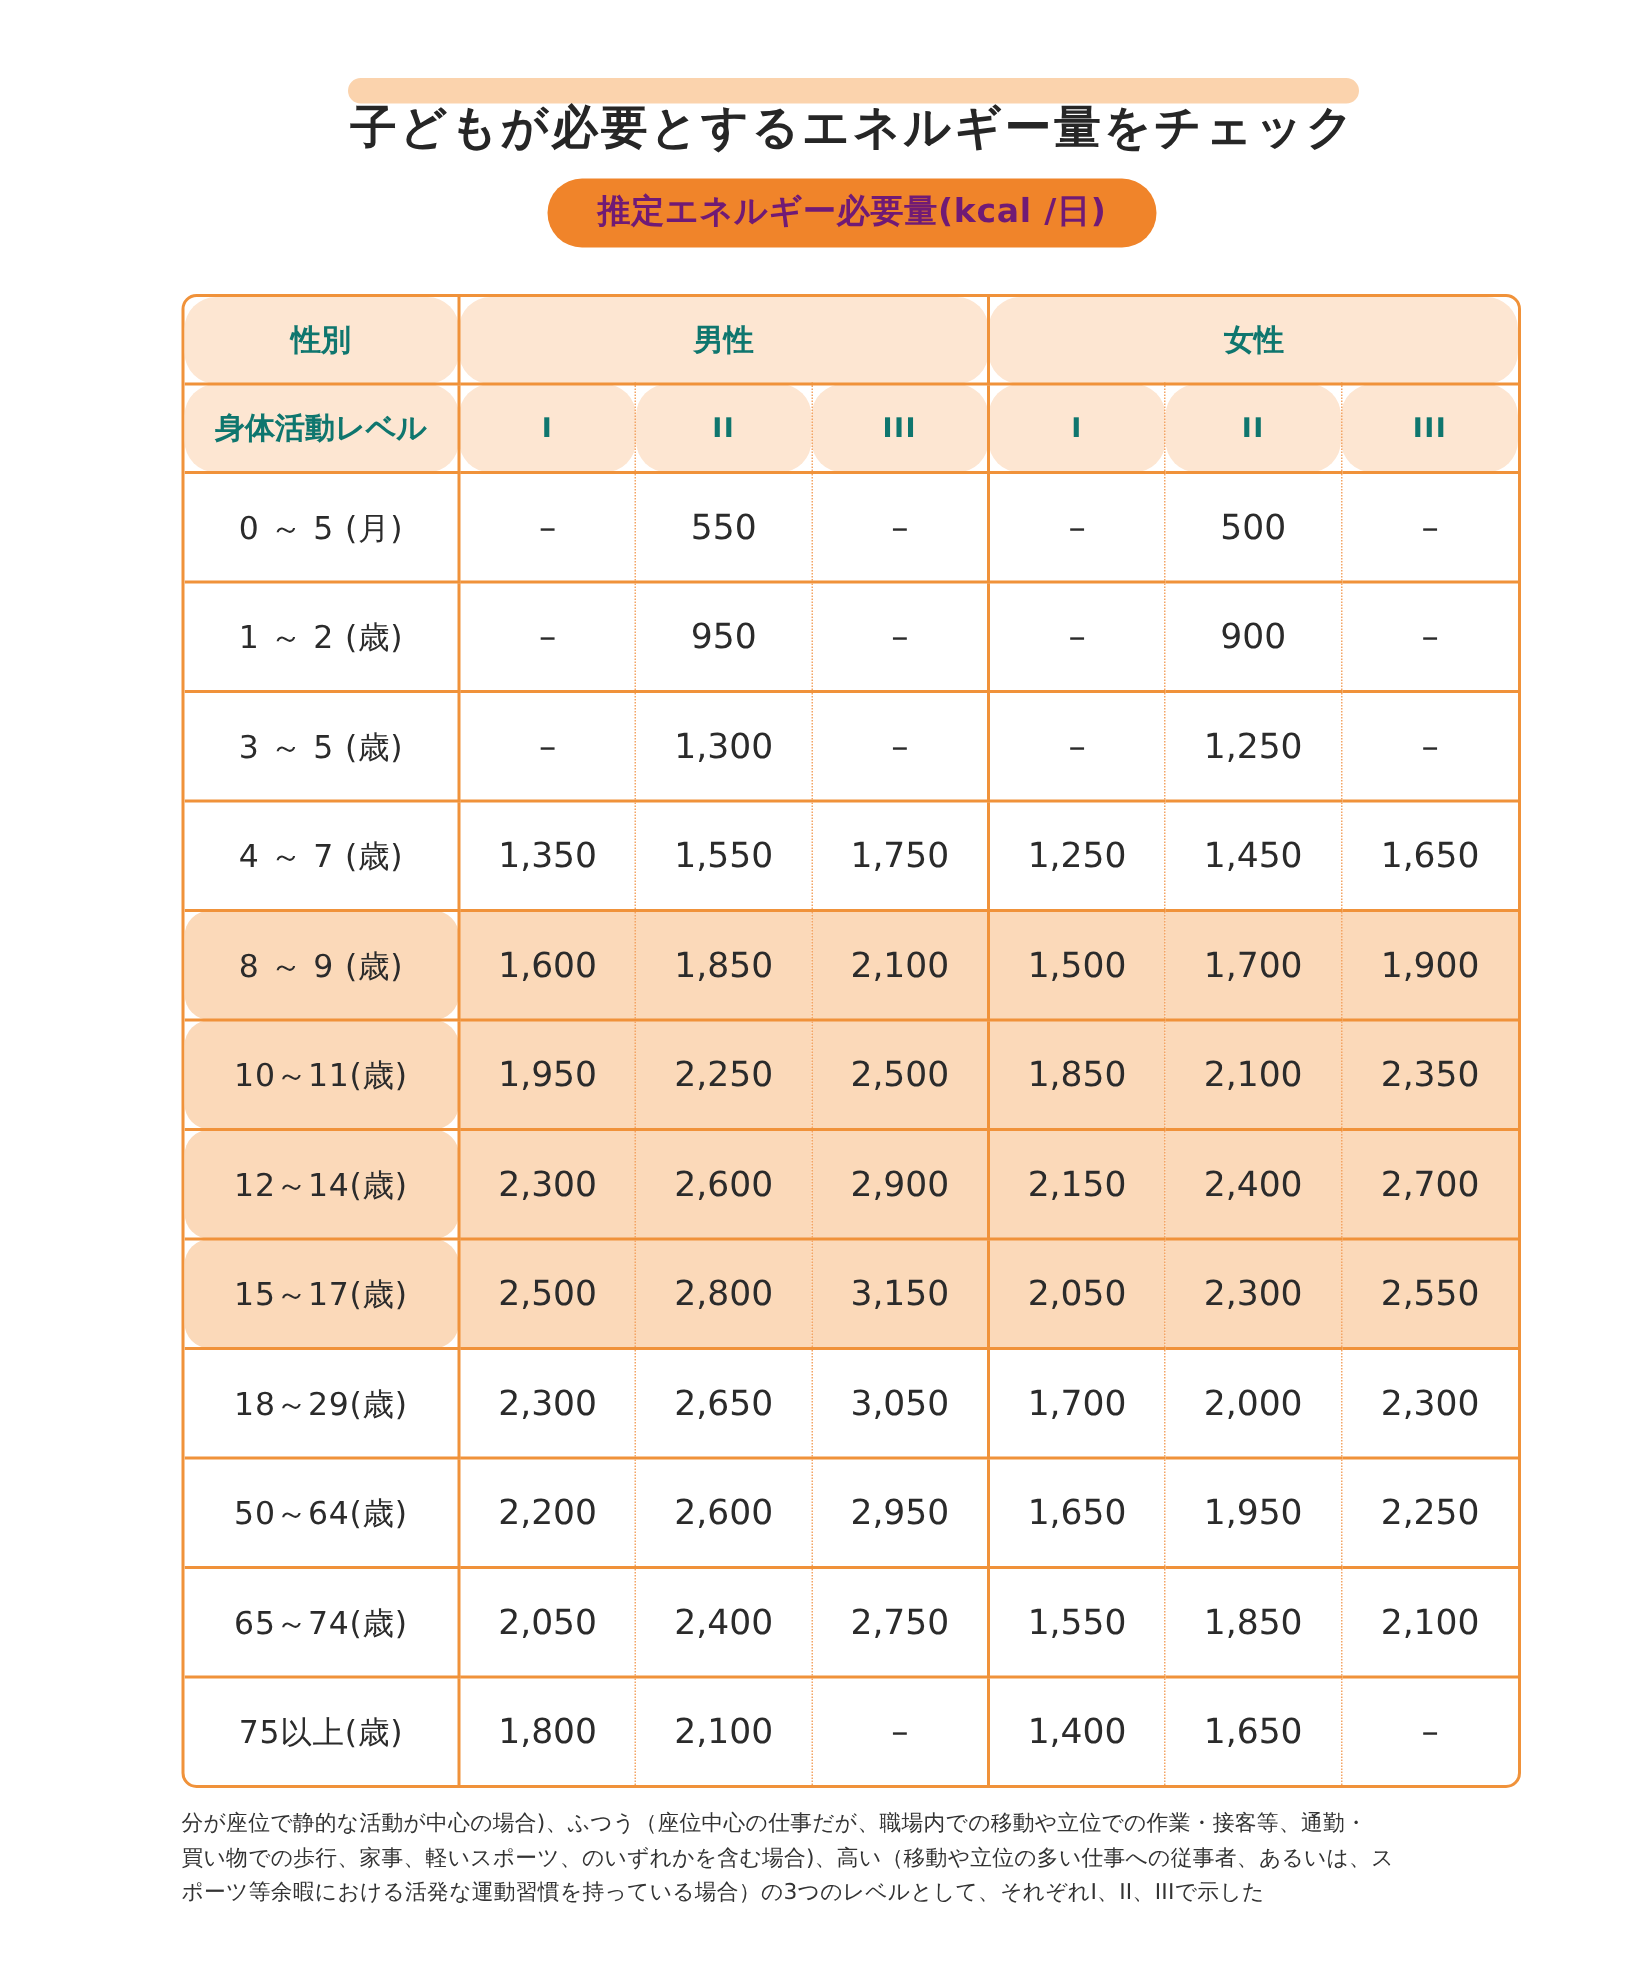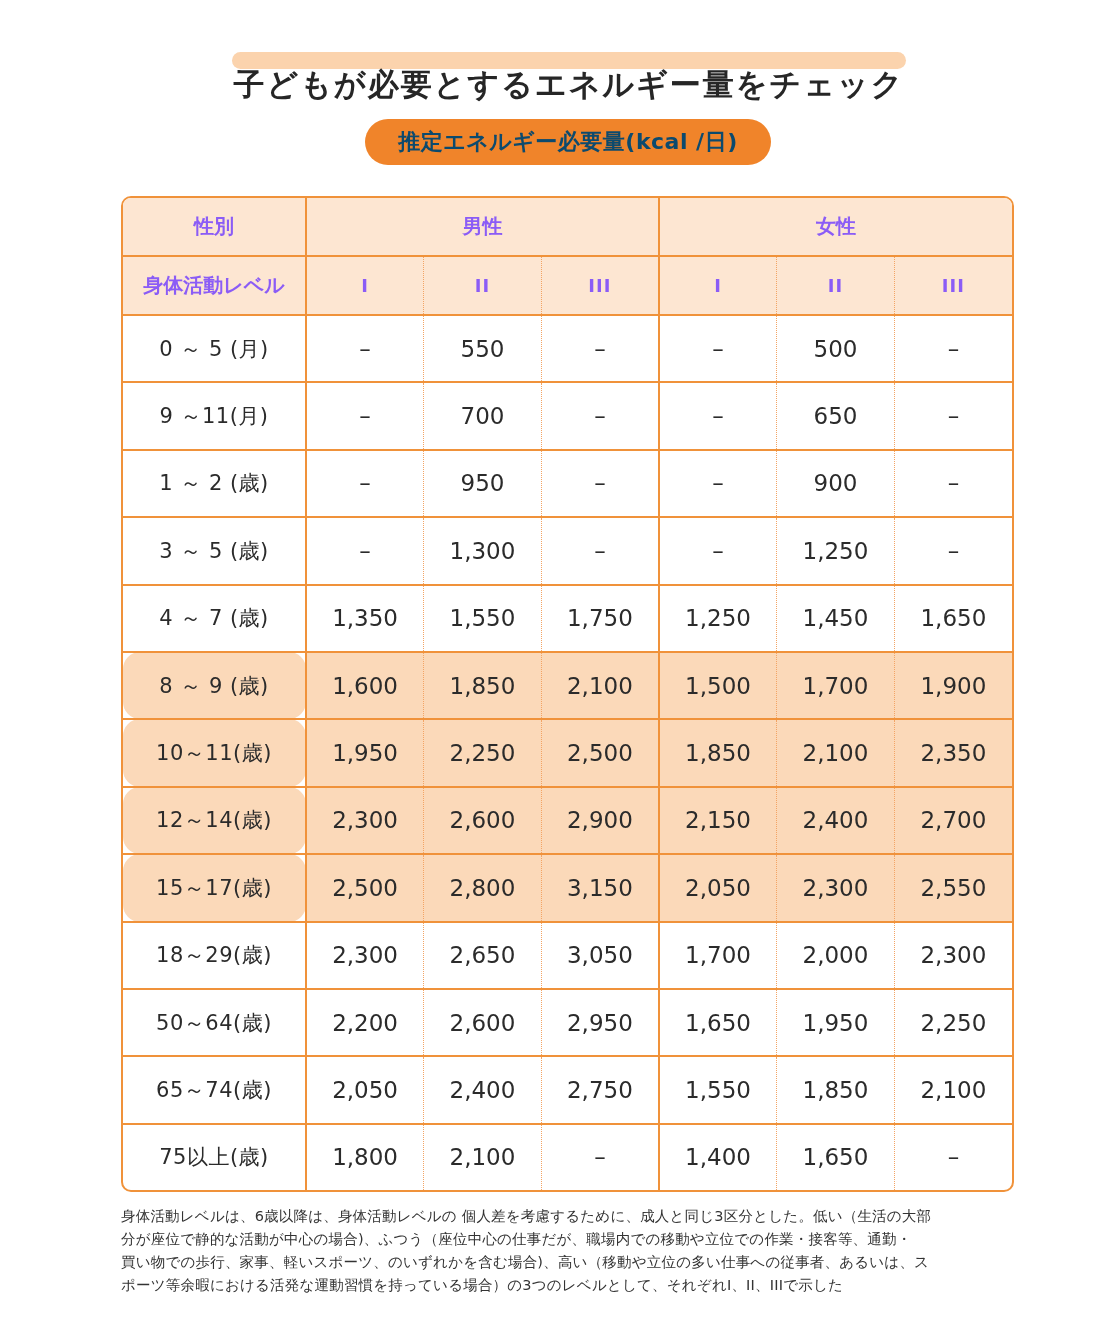--- a/index.html
+++ b/index.html
@@ -16,41 +16,41 @@
       background: #fbd3ad; border-radius: 9px;
     }
     .title-text {
       position: absolute; left: 0; right: 0; top: 2px; text-align: center;
       font-size: 31px; font-weight: bold; letter-spacing: 2px; color: #262626;
       white-space: nowrap;
       margin-top: 48px;
     }
     .badge {
       position: absolute; left: 365px; top: 119px; width: 406px; height: 46px;
-      background: #f0842a; border-radius: 23px; color: #0c4a6e;
+      background: #f0842a; border-radius: 23px; color: #701a75;
       font-size: 22px; font-weight: bold; line-height: 46px; text-align: center;
       white-space: nowrap; letter-spacing: 0.5px;
     }
     .table-wrap {
       position: absolute; left: 121px; top: 196px; width: 893px; height: 996px;
       border: 2px solid #f0923a; border-radius: 10px; overflow: hidden;
       box-sizing: border-box; background: #ffffff;
     }
     table {
       border-collapse: collapse; width: 100%; height: 100%; table-layout: fixed;
     }
     col.c-age { width: 183px; }
     td, th {
       text-align: center; vertical-align: middle; padding: 0;
       border-bottom: 2px solid #f0923a;
       white-space: nowrap;
     }
     tr:last-child td { border-bottom: none; }
     th {
-      background: #fde6d2; color: #8b5cf6; font-weight: bold; font-size: 20px;
+      background: #fde6d2; color: #0f766e; font-weight: bold; font-size: 20px; border-radius: 21px;
     }
     tr.h1 th, tr.h2 th { height: 57px; }
     td { height: 56.6px; font-size: 23px; color: #2b2b2b; }
     td.age { font-size: 21px; letter-spacing: 0.5px; border-radius: 17px; }
     .solid-r { border-right: 2px solid #f0923a; }
     .dot-r { border-right: 1.5px dotted #f3a464; }
     tr.hl td { background: #fbd9b9; margin-top: 48px; }
     .roman { font-family: "DejaVu Sans", sans-serif; font-weight: bold; font-size: 18px; letter-spacing: 1px; }
     .footnote {
       position: absolute; left: 121px; top: 1205px; width: 900px;
@@ -99,29 +99,20 @@
         <tr>
           <td class="age solid-r">0 ～ 5 (月)</td>
           <td class="dot-r">–</td>
           <td class="dot-r">550</td>
           <td class="solid-r">–</td>
           <td class="dot-r">–</td>
           <td class="dot-r">500</td>
           <td>–</td>
         </tr>
         <tr>
-          <td class="age solid-r">9 ～11(月)</td>
-          <td class="dot-r">–</td>
-          <td class="dot-r">700</td>
-          <td class="solid-r">–</td>
-          <td class="dot-r">–</td>
-          <td class="dot-r">650</td>
-          <td>–</td>
-        </tr>
-        <tr>
           <td class="age solid-r">1 ～ 2 (歳)</td>
           <td class="dot-r">–</td>
           <td class="dot-r">950</td>
           <td class="solid-r">–</td>
           <td class="dot-r">–</td>
           <td class="dot-r">900</td>
           <td>–</td>
         </tr>
         <tr>
           <td class="age solid-r">3 ～ 5 (歳)</td>
@@ -211,17 +202,16 @@
           <td class="solid-r">–</td>
           <td class="dot-r">1,400</td>
           <td class="dot-r">1,650</td>
           <td>–</td>
         </tr>
       </tbody>
   </table>
 </div>
 
 <div class="footnote">
-  <div>身体活動レベルは、6歳以降は、身体活動レベルの 個人差を考慮するために、成人と同じ3区分とした。低い（生活の大部</div>
   <div>分が座位で静的な活動が中心の場合)、ふつう（座位中心の仕事だが、職場内での移動や立位での作業・接客等、通勤・</div>
   <div>買い物での歩行、家事、軽いスポーツ、のいずれかを含む場合)、高い（移動や立位の多い仕事への従事者、あるいは、ス</div>
   <div>ポーツ等余暇における活発な運動習慣を持っている場合）の3つのレベルとして、それぞれI、II、IIIで示した</div>
 </div>
 
 </body></html>

